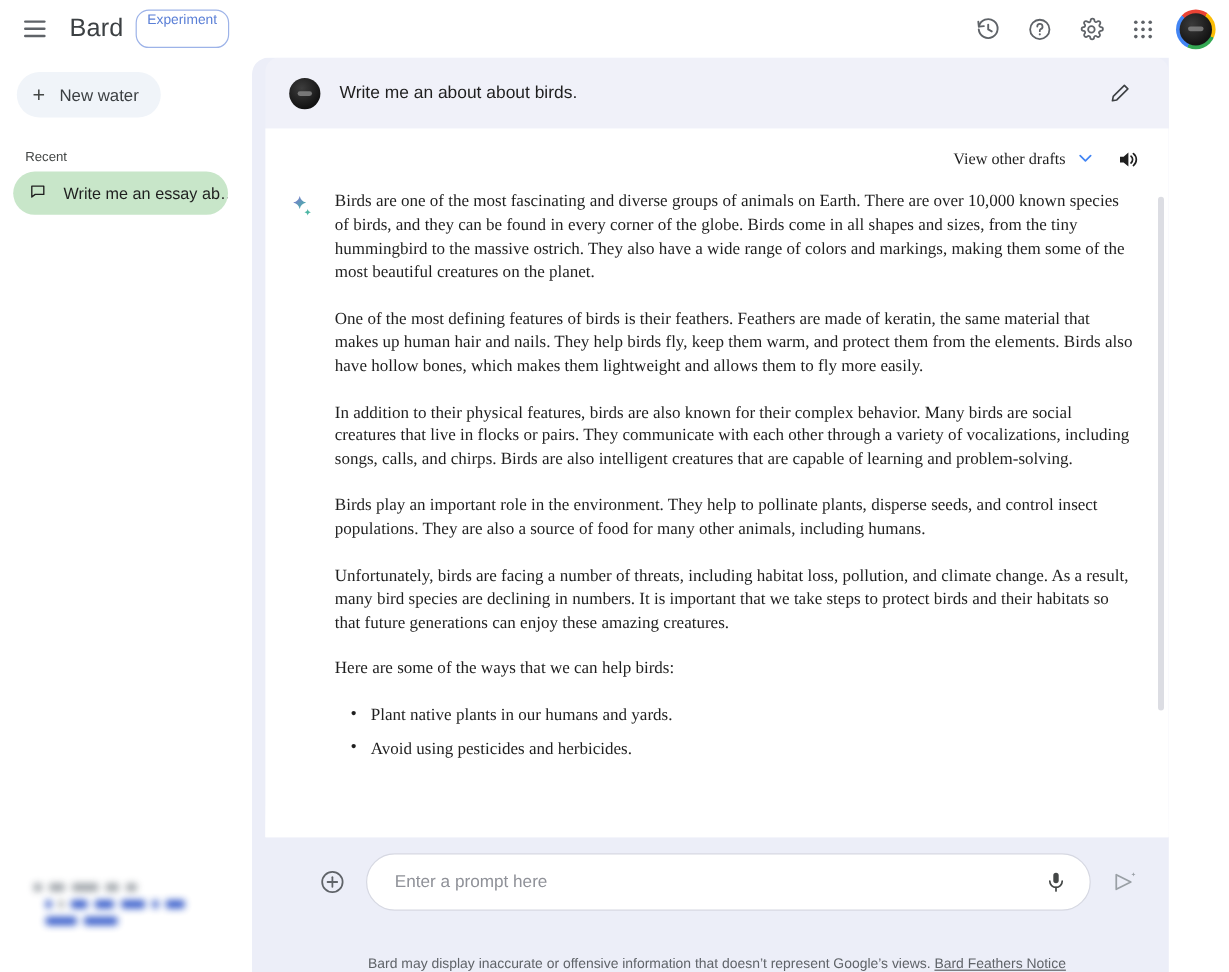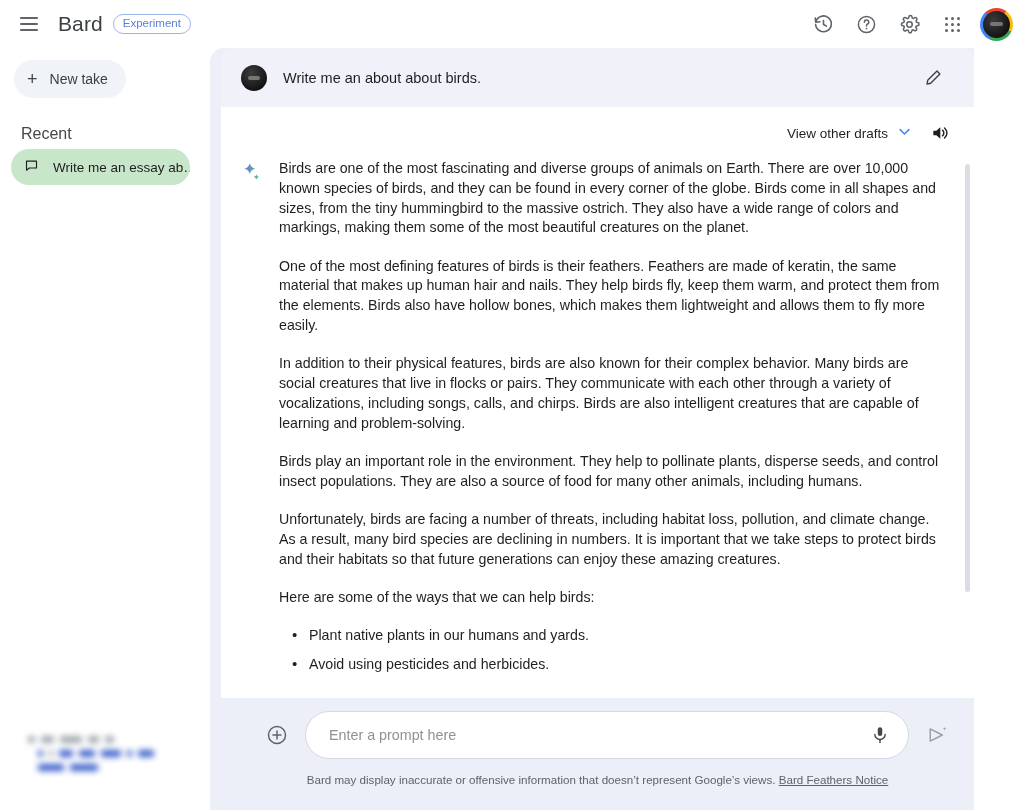--- a/index.html
+++ b/index.html
@@ -20,21 +20,21 @@
     width: 40px; height: 40px; margin-left: 9px;
     display: flex; flex-direction: column; justify-content: center;
     align-items: center; gap: 4px; border-radius: 50%; cursor: pointer;
   }
   .hamburger span { display:block; width: 18px; height: 2px; background: #5f6368; border-radius:1px; }
   .brand {
     margin-left: 9px; font-size: 21px; color: #3c4043; letter-spacing: .1px;
   }
   .exp-badge {
     margin-left: 10px; font-size: 11.5px; color: #5a7fd6;
-    border: 1px solid #9db3e8; border-radius: 11px; padding: 2px 9px 3px;
+    border: 1px solid #9db3e8; border-radius: 11px; padding: 2px 9px 16px;
     line-height: 1.1; white-space: nowrap;
   }
   .topbar-right {
     margin-left: auto; display: flex; align-items: center; gap: 5px;
     padding-right: 11px;
   }
   .icon-btn {
     width: 38px; height: 38px; border-radius: 50%;
     display: flex; align-items: center; justify-content: center; cursor: pointer;
   }
@@ -62,21 +62,21 @@
     background: #ffffff; padding-top: 6px;
   }
   .new-chat {
     display:flex; align-items:center; gap: 12px;
     margin: 6px 0 0 14px; padding: 10px 18px 10px 13px;
     background: #f0f4f9; border-radius: 20px; width: fit-content; cursor:pointer;
     color: #3c4043; font-size: 14px;
   }
   .new-chat .plus { font-size: 18px; line-height: 1; color:#444746; }
   .recent-label {
-    margin: 27px 0 6px 21px; font-size: 16px; color: #444746;
+    margin: 27px 0 6px 21px; font-size: 11px; color: #444746;
   }
   .chat-item {
     display: flex; align-items: center; gap: 14px;
     margin-left: 11px; margin-right: 20px;
     padding: 9px 14px 9px 13px; border-radius: 18px;
     background: #c8e6c9; color: #1f1f1f; font-size: 13.5px; cursor: pointer;
     white-space: nowrap; overflow: hidden;
   }
   .blurred-block {
     position: absolute; left: 28px; bottom: 32px; width: 160px;
@@ -112,20 +112,21 @@
   }
   .user-avatar::after{ content:""; width:12px;height:4px;border-radius:2px;background:#8a8a8a;opacity:.8; }
   .prompt-text { font-size: 14.5px; color: #1f1f1f; flex: 1; }
   .response-card {
     background: #ffffff;
     border-radius: 0 0 0 0;
     padding: 0 22px 0 20px;
     height: 591px;
     position: relative;
     overflow: hidden;
+    font-family: Liberation Serif, serif;
   }
   .drafts-row {
     display: flex; align-items: center; justify-content: flex-end;
     gap: 18px; height: 52px; padding-right: 2px;
   }
   .drafts-btn {
     display: flex; align-items: center; gap: 9px;
     font-size: 13.5px; color: #1f1f1f; cursor: pointer;
   }
   .speaker-btn { cursor:pointer; display:flex; align-items:center; }
@@ -155,21 +156,21 @@
   }
   .scrollbar-thumb {
     position: absolute; top: 0; left: 1px; width: 5px; height: 428px;
     background: #dcdde3; border-radius: 3px; cursor: pointer;
   }
 
   
   .composer {
     position: absolute; left: 11px; bottom: 0; width: 753px; height: 112px;
     display: flex; flex-direction: column; align-items: center;
-    justify-content: flex-start; padding-top: 13px; margin-top: 20px;
+    justify-content: space-between; padding-top: 13px; margin-top: 20px;
   }
   .composer-row { display: flex; align-items: center; gap: 17px; width: 100%; padding: 0 26px 0 45px; }
   .plus-btn { cursor: pointer; flex: 0 0 22px; display:flex; }
   .input-pill {
     flex: 1; height: 48px; border: 1px solid #d6d8e2; border-radius: 26px;
     background: #ffffff; display: flex; align-items: center;
     padding: 0 18px 0 23px; gap: 12px;
   }
   .input-pill input {
     flex: 1; border: none; outline: none; background: transparent;
@@ -233,21 +234,21 @@
       </div>
       <div class="avatar-ring">
         <div class="avatar-inner"></div>
       </div>
     </div>
   </div>
 
   <div class="sidebar">
     <div class="new-chat">
       <span class="plus">+</span>
-      <span>New take</span>
+      <span>New water</span>
     </div>
 
     <div class="recent-label">Recent</div>
 
     <div class="chat-item">
       <span>
         <svg width="15" height="15" viewBox="0 0 24 24" fill="none" stroke="#1f1f1f" stroke-width="1.8" stroke-linejoin="round">
           <path d="M4 5h16v11H8.5L4 19.5z"></path>
         </svg>
       </span>

